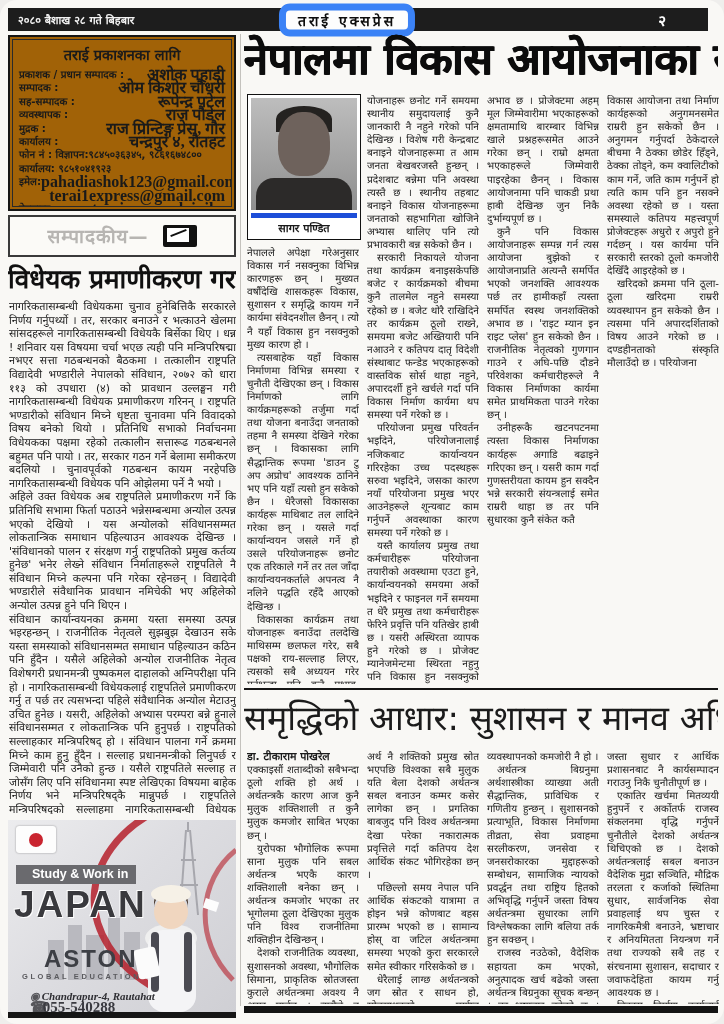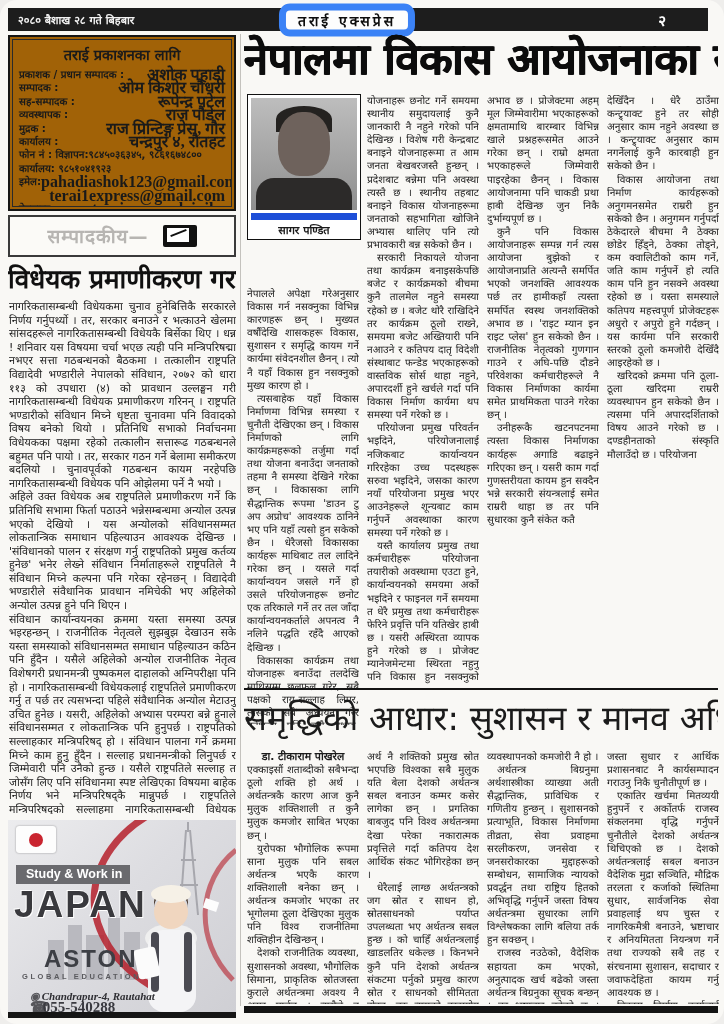--- a/index.html
+++ b/index.html
@@ -72,21 +72,21 @@
   }
   .ad svg{position:absolute;inset:0;}
   .ad .flag{
     position:absolute;left:8px;top:6px;width:40px;height:27px;background:#fdfdfd;
     border-radius:3px;box-shadow:0 0 2px rgba(0,0,0,.4);display:flex;align-items:center;justify-content:center;
   }
   .ad .flag-dot{width:14px;height:14px;border-radius:50%;background:#c9242f;}
   .ad .tagline{
     position:absolute;left:8px;top:45px;background:#6a6a6e;color:#fff;
     font-family:"Liberation Sans",sans-serif;font-size:12.5px;font-weight:bold;
-    padding:2px 8px 3px 10px;
+    padding:2px 8px 3px 16px;
   }
   .ad .country{
     position:absolute;left:6px;top:64px;
     font-family:"Liberation Sans",sans-serif;font-size:37px;font-weight:bold;letter-spacing:2px;
     color:#39393d;text-shadow:0 0 1px #fff,1px 1px 0 #fff,-1px -1px 0 #fff;
   }
   .ad .brand{
     position:absolute;left:12px;top:125px;
     font-family:"Liberation Sans",sans-serif;font-size:24px;font-weight:bold;letter-spacing:2px;color:#3d3f45;margin-left:24px;
   }
@@ -108,41 +108,41 @@
   }
   .photo{
     position:absolute;left:247px;top:94px;width:114px;height:146px;
     border:1px solid #111;background:#fff;box-sizing:border-box;padding:3px;
   }
   .photo .img{position:relative;height:112px;overflow:hidden;background:linear-gradient(180deg,#bdbdbd,#8f8f8f);}
   .photo .img .head{position:absolute;left:50%;top:14px;transform:translateX(-50%);width:52px;height:64px;border-radius:46% 46% 42% 42%;background:#6e625c;}
   .photo .img .hair{position:absolute;left:50%;top:8px;transform:translateX(-50%);width:56px;height:26px;border-radius:50% 50% 0 0;background:#242220;}
   .photo .img .body{position:absolute;left:50%;bottom:-6px;transform:translateX(-50%);width:96px;height:38px;border-radius:18px 18px 0 0;background:#2c2a29;}
   .photo .caption{
-    border-top:7px solid #1d4ed8;margin-top:3px;text-align:center;
+    border-top:5px solid #1d4ed8;margin-top:3px;text-align:center;
     font-size:11px;font-weight:bold;padding-top:2px;
   }
   .col{position:absolute;overflow:hidden;font-size:10.2px;line-height:13.1px;text-align:justify;color:#1c1c1c;}
   .col p{margin:0;}
   .col p + p{text-indent:10px;}
-  .mcol1{left:247px;top:246px;width:112px;height:438px;margin-top:41px;}
+  .mcol1{left:247px;top:246px;width:112px;height:438px;}
   .mcol2{left:367px;top:94px;width:112px;height:590px;}
   .mcol3{left:487px;top:94px;width:112px;height:590px;}
   .mcol4{left:607px;top:94px;width:112px;height:590px;}
 
   .divider{position:absolute;left:244px;top:688px;width:474px;height:2px;background:#141414;}
   .bottom-headline{
     position:absolute;left:244px;top:694px;width:474px;height:50px;
     font-size:34px;font-weight:500;text-align:center;white-space:nowrap;overflow:hidden;color:#1b1b1b;
   }
   .bcol1{left:247px;top:750px;width:112px;height:254px;}
   .bcol2{left:367px;top:750px;width:112px;height:254px;}
   .bcol3{left:487px;top:750px;width:112px;height:254px;}
   .bcol4{left:607px;top:750px;width:112px;height:254px;}
-  .byline{font-weight:bold;font-size:10.8px;text-align:center;margin:0 0 1px 0;}
+  .byline{font-weight:bold;font-size:10.8px;text-align:left;margin:0 0 1px 0;}
   .bottom-bar{position:absolute;left:244px;top:1006px;width:474px;height:7px;background:#141414;}
 </style>
 </head>
 <body>
 
 <div class="page">
 
   <div class="topbar">
     <span class="date">२०८० बैशाख २८ गते बिहबार</span>
     <div class="masthead-box">
@@ -286,34 +286,34 @@
       <p>सरकारी निकायले योजना तथा कार्यक्रम बनाइसकेपछि बजेट र कार्यक्रमको बीचमा कुनै तालमेल नहुने समस्या रहेको छ । बजेट थोरै राखिदिने तर कार्यक्रम ठूलो राख्ने, समयमा बजेट अख्तियारी पनि नआउने र कतिपय दातृ विदेशी संस्थाबाट फन्डेड भएकाहरूको वास्तविक सोर्स थाहा नहुने, अपारदर्शी हुने खर्चले गर्दा पनि विकास निर्माण कार्यमा थप समस्या पर्ने गरेको छ ।</p>
       <p>परियोजना प्रमुख परिवर्तन भइदिने, परियोजनालाई नजिकबाट कार्यान्वयन गरिरहेका उच्च पदस्थहरू सरुवा भइदिने, जसका कारण नयाँ परियोजना प्रमुख भएर आउनेहरूले शून्यबाट काम गर्नुपर्ने अवस्थाका कारण समस्या पर्ने गरेको छ ।</p>
       <p>यस्तै कार्यालय प्रमुख तथा कर्मचारीहरू परियोजना तयारीको अवस्थामा एउटा हुने, कार्यान्वयनको समयमा अर्को भइदिने र फाइनल गर्ने समयमा त धेरै प्रमुख तथा कर्मचारीहरू फेरिने प्रवृत्ति पनि यतिखेर हाबी छ । यसरी अस्थिरता व्यापक हुने गरेको छ । प्रोजेक्ट म्यानेजमेन्टमा स्थिरता नहुनु पनि विकास हुन नसक्नुको प्रमुख कारण हो ।</p>
     </div>
   <div class="col mcol3">
       <p>अभाव छ । प्रोजेक्टमा अहम् मूल जिम्मेवारीमा भएकाहरूको क्षमतामाथि बारम्बार विभिन्न खाले प्रश्नहरूसमेत आउने गरेका छन् । राम्रो क्षमता भएकाहरूले जिम्मेवारी पाइरहेका छैनन् । विकास आयोजनामा पनि चाकडी प्रथा हाबी देखिन्छ जुन निकै दुर्भाग्यपूर्ण छ ।</p>
       <p>कुनै पनि विकास आयोजनाहरू सम्पन्न गर्न त्यस आयोजना बुझेको र आयोजनाप्रति अत्यन्तै समर्पित भएको जनशक्ति आवश्यक पर्छ तर हामीकहाँ त्यस्ता समर्पित स्वस्थ जनशक्तिको अभाव छ । 'राइट म्यान इन राइट प्लेस' हुन सकेको छैन । राजनीतिक नेतृत्वको गुणगान गाउने र अघि-पछि दौडने परिवेशका कर्मचारीहरूले नै विकास निर्माणका कार्यमा समेत प्राथमिकता पाउने गरेका छन् ।</p>
       <p>उनीहरूकै खटनपटनमा त्यस्ता विकास निर्माणका कार्यहरू अगाडि बढाइने गरिएका छन् । यसरी काम गर्दा गुणस्तरीयता कायम हुन सक्दैन भन्ने सरकारी संयन्त्रलाई समेत राम्ररी थाहा छ तर पनि सुधारका कुनै संकेत कतै</p>
     </div>
   <div class="col mcol4">
-      <p>देखिँदैन । धेरै ठाउँमा कन्ट्र्याक्ट हुने तर सोही अनुसार काम नहुने अवस्था छ । कन्ट्र्याक्ट अनुसार काम नगर्नेलाई कुनै कारबाही हुन सकेको छैन ।</p>
       <p>विकास आयोजना तथा निर्माण कार्यहरूको अनुगमनसमेत राम्ररी हुन सकेको छैन । अनुगमन गर्नुपर्दा ठेकेदारले बीचमा नै ठेक्का छोडेर हिँड्ने, ठेक्का तोड्ने, कम क्वालिटीको काम गर्ने, जति काम गर्नुपर्ने हो त्यति काम पनि हुन नसक्ने अवस्था रहेको छ । यस्ता समस्याले कतिपय महत्त्वपूर्ण प्रोजेक्टहरू अधुरो र अपुरो हुने गर्दछन् । यस कार्यमा पनि सरकारी स्तरको ठूलो कमजोरी देखिँदै आइरहेको छ ।</p>
       <p>खरिदको क्रममा पनि ठूला-ठूला खरिदमा राम्ररी व्यवस्थापन हुन सकेको छैन । त्यसमा पनि अपारदर्शिताको विषय आउने गरेको छ । दण्डहीनताको संस्कृति मौलाउँदो छ । परियोजना</p>
     </div>
 
   <div class="divider"></div>
   <div class="bottom-headline">समृद्धिको आधार: सुशासन र मानव अधिकार</div>
 
   <div class="col bcol1">
     <p class="byline">डा. टीकाराम पोखरेल</p>
     <span><p>एक्काइसौं शताब्दीको सबैभन्दा ठूलो शक्ति हो अर्थ । अर्थतन्त्रकै कारण आज कुनै मुलुक शक्तिशाली त कुनै मुलुक कमजोर साबित भएका छन् ।</p><p>युरोपका भौगोलिक रूपमा साना मुलुक पनि सबल अर्थतन्त्र भएकै कारण शक्तिशाली बनेका छन् । अर्थतन्त्र कमजोर भएका तर भूगोलमा ठूला देखिएका मुलुक पनि विश्व राजनीतिमा शक्तिहीन देखिन्छन् ।</p><p>देशको राजनीतिक व्यवस्था, सुशासनको अवस्था, भौगोलिक सिमाना, प्राकृतिक स्रोतजस्ता कुराले अर्थतन्त्रमा अवश्य नै असर पार्छन् । त्यसैले त अर्थराजनीति, भूअर्थतन्त्र, पर्यटन अर्थतन्त्रजस्ता विभिन्न क्षेत्रसँग जोडेर अर्थतन्त्रको विश्लेषण गरिन्छ ।</p></span>
   </div>
   <div class="col bcol2">
       <p>अर्थ नै शक्तिको प्रमुख स्रोत भएपछि विश्वका सबै मुलुक यति बेला देशको अर्थतन्त्र सबल बनाउन कम्मर कसेर लागेका छन् । प्रगतिका बाबजुद पनि विश्व अर्थतन्त्रमा देखा परेका नकारात्मक प्रवृत्तिले गर्दा कतिपय देश आर्थिक संकट भोगिरहेका छन् ।</p>
+      <p>पछिल्लो समय नेपाल पनि आर्थिक संकटको यात्रामा त होइन भन्ने कोणबाट बहस प्रारम्भ भएको छ । सामान्य होस् वा जटिल अर्थतन्त्रमा समस्या भएको कुरा सरकारले समेत स्वीकार गरिसकेको छ ।</p>
       <p>धेरैलाई लाग्छ अर्थतन्त्रको जग स्रोत र साधन हो, स्रोतसाधनको पर्याप्त उपलब्धता भए अर्थतन्त्र सबल हुन्छ । को चाहिँ अर्थतन्त्रलाई खाडलतिर धकेल्छ । किनभने कुनै पनि देशको अर्थतन्त्र संकटमा पर्नुको प्रमुख कारण स्रोत र साधनको सीमितता होइन, बरु त्यसको दुरुपयोग हो । नेपाल पनि यसबाट अछुतो हुन सक्दैन । नेपालमा पछिल्लो पटक २०७९ मा भएको आमनिर्वाचनपश्चात् नयाँ सरकार गठन भएको छ । नयाँ सरकार गठन यस्तो जटिल अवस्थामा भएको छ, जुन बेला देशको अर्थतन्त्र संकटमा छ । मननीय कुरा के छ भने यही देश, यही धरातल, यही प्रोत्साहन, यही राजनीतिक व्यवस्थामा कुनै बेला अर्थतन्त्र सबल हुने र कुनै बेला संकटमा पर्नुमा कारण के होला त ? असल</p>
     </div>
   <div class="col bcol3">
       <p>व्यवस्थापनको कमजोरी नै हो ।</p>
       <p>अर्थतन्त्र बिग्रनुमा अर्थशास्त्रीका व्याख्या अती सैद्धान्तिक, प्राविधिक र गणितीय हुन्छन् । सुशासनको प्रत्याभूति, विकास निर्माणमा तीव्रता, सेवा प्रवाहमा सरलीकरण, जनसेवा र जनसरोकारका मुद्दाहरूको सम्बोधन, सामाजिक न्यायको प्रवर्द्धन तथा राष्ट्रिय हितको अभिवृद्धि गर्नुपर्ने जस्ता विषय अर्थतन्त्रमा सुधारका लागि विश्लेषकका लागि बलिया तर्क हुन सक्छन् ।</p>
       <p>राजस्व नउठेको, वैदेशिक सहायता कम भएको, अनुत्पादक खर्च बढेको जस्ता अर्थतन्त्र बिग्रनुका सूचक बन्छन् । तर भ्रष्टाचार बढेको छ । सरकारले राजस्व चुहावट नियन्त्रण र सफलतामा वृद्धि गर्ने, चालु खर्च कटौती गर्ने, आर्थिक पुनर्संरचनाका लागि आवश्यक संरचनागत सुधार गर्ने, उद्यमशीलता विकास, स्वदेशी उत्पादनको प्रवर्द्धन र रोजगारी सिर्जनाका लागि विकास</p>
     </div>
   <div class="col bcol4">
       <p>जस्ता सुधार र आर्थिक प्रशासनबाट नै कार्यसम्पादन गराउनु निकै चुनौतीपूर्ण छ ।</p>
       <p>एकातिर खर्चमा मितव्ययी हुनुपर्ने र अर्कोतर्फ राजस्व संकलनमा वृद्धि गर्नुपर्ने चुनौतीले देशको अर्थतन्त्र थिचिएको छ । देशको अर्थतन्त्रलाई सबल बनाउन वैदेशिक मुद्रा सञ्चिति, मौद्रिक तरलता र कर्जाको स्थितिमा सुधार, सार्वजनिक सेवा प्रवाहलाई थप चुस्त र नागरिकमैत्री बनाउने, भ्रष्टाचार र अनियमितता नियन्त्रण गर्ने तथा राज्यको सबै तह र संरचनामा सुशासन, सदाचार र जवाफदेहिता कायम गर्नु आवश्यक छ ।</p>

